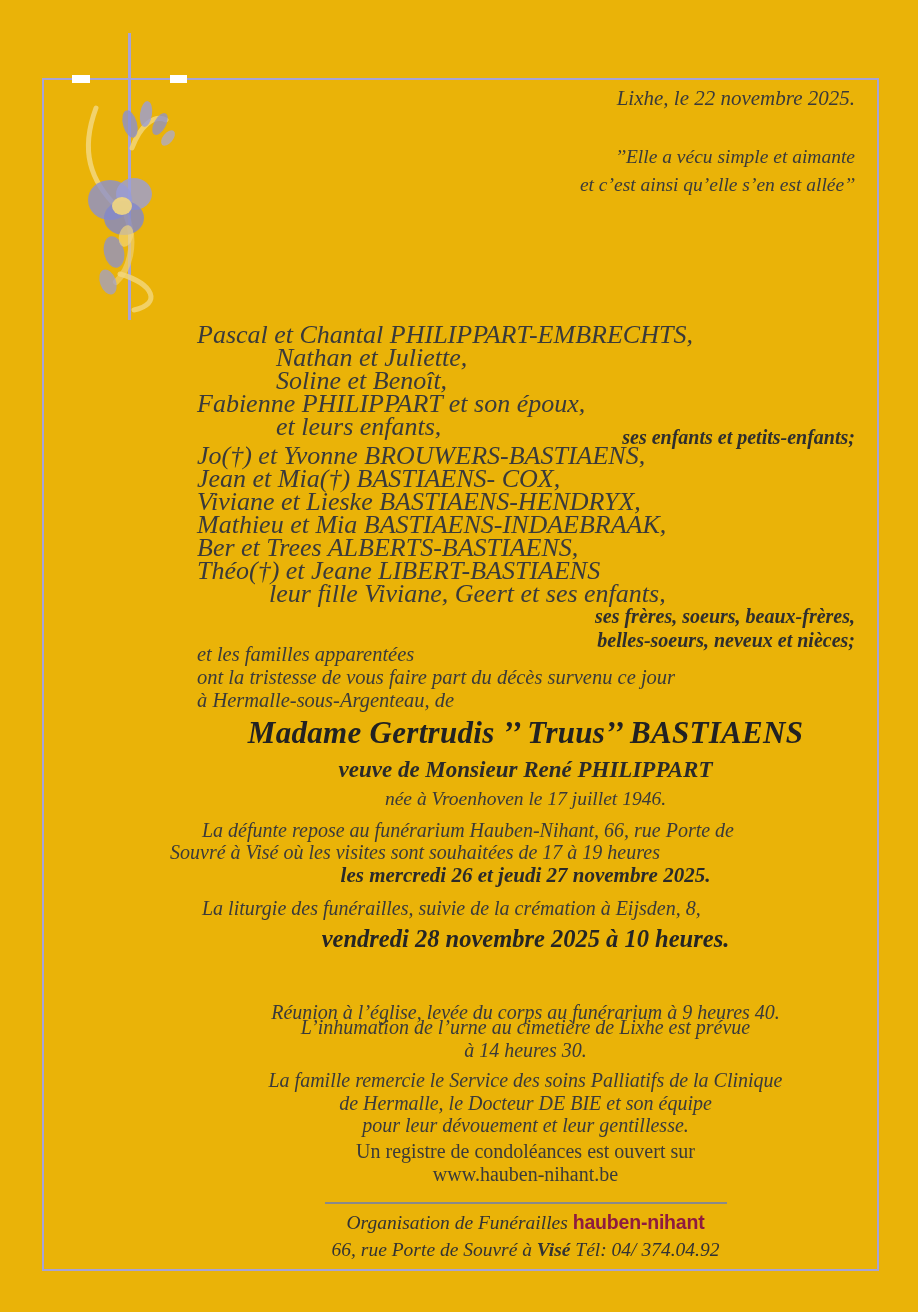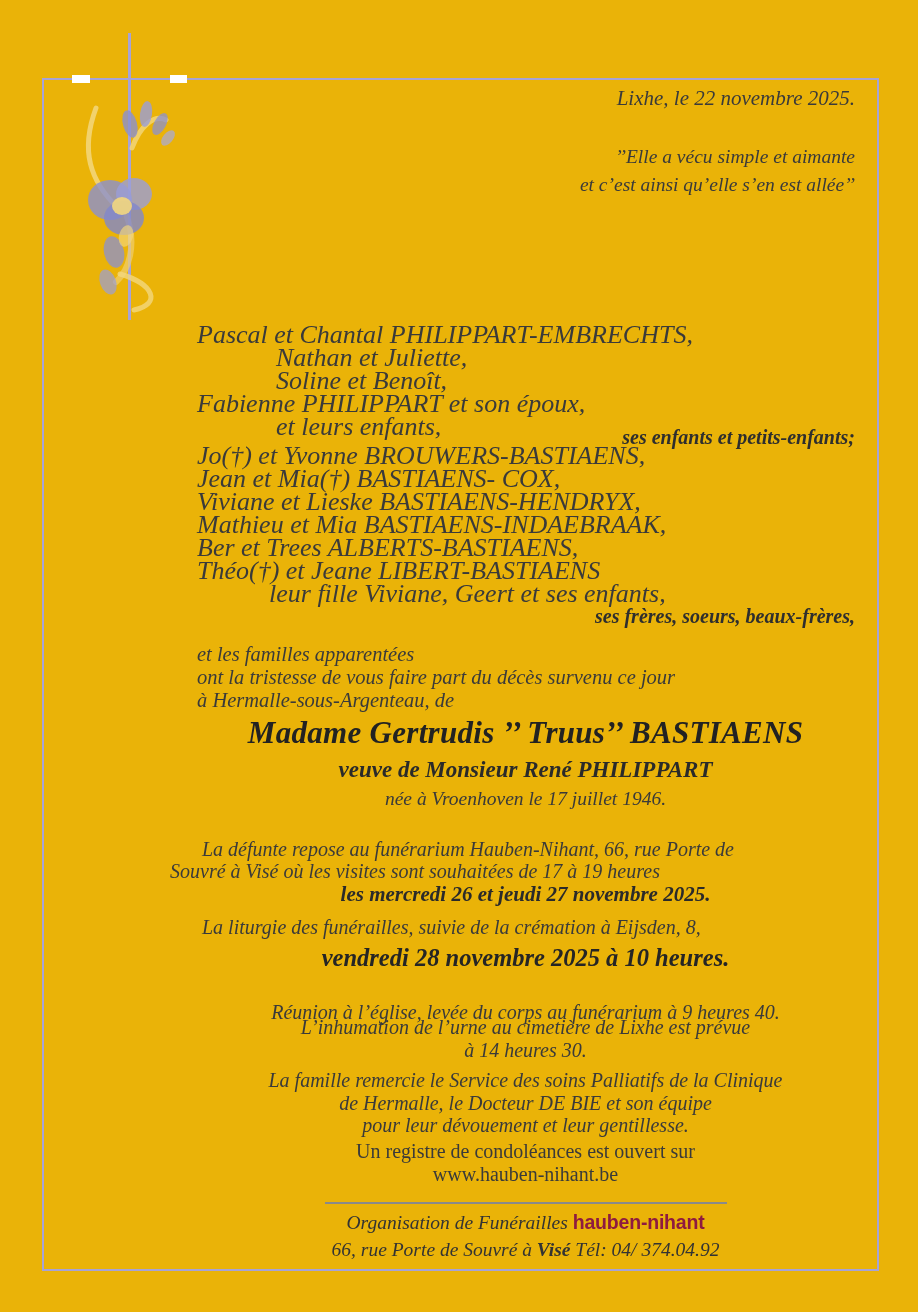--- a/index.html
+++ b/index.html
@@ -40,21 +40,21 @@
   .label1{top:425px;}
   .label2{top:604px;}
 
   .families-line{top:643px;font-size:20.5px;font-style:italic;padding-left:27px;box-sizing:border-box;}
   .announce{top:666px;font-size:20.5px;font-style:italic;line-height:22.5px;padding-left:27px;box-sizing:border-box;}
 
   .deceased-name{top:715px;font-size:31px;font-weight:bold;font-style:italic;color:#222;letter-spacing:.3px;}
   .widow{top:757px;font-size:23px;font-weight:bold;font-style:italic;color:#2a2a2a;}
   .birth{top:788px;font-size:19.5px;font-style:italic;}
 
-  .para{font-size:20px;font-style:italic;line-height:22px;margin-top:19px;}
+  .para{font-size:20px;font-style:italic;line-height:22px;}
   .visitation{top:819px;}
   .ceremony{top:897px;}
   .pind{text-indent:32px;}
   .bold-date{font-weight:bold;font-size:21px;text-align:center;margin-top:1px;color:#2a2a2a;}
   .big-date{font-weight:bold;font-style:italic;font-size:24.5px;text-align:center;margin-top:9px;color:#252525;}
 
   .meeting{top:985px;font-size:20px;font-style:italic;margin-top:16px;}
   .burial{top:1016px;font-size:20px;font-style:italic;line-height:22.5px;text-align:center;}
   .thanks{top:1069px;font-size:20px;font-style:italic;line-height:22.5px;}
   .condolences{top:1140px;font-size:20px;line-height:23px;}
@@ -115,20 +115,21 @@
     <div>Jean et Mia(†) BASTIAENS- COX,</div>
     <div>Viviane et Lieske BASTIAENS-HENDRYX,</div>
     <div>Mathieu et Mia BASTIAENS-INDAEBRAAK,</div>
     <div>Ber et Trees ALBERTS-BASTIAENS,</div>
     <div>Théo(†) et Jeane LIBERT-BASTIAENS</div>
     <div class="ind2">leur fille Viviane, Geert et ses enfants,</div>
   </div>
 
   <div class="sec rel-label label2 right">
     <div>ses frères, soeurs, beaux-frères,</div>
+    <div>belles-soeurs, neveux et nièces;</div>
   </div>
 
   <div class="sec families-line">et les familles apparentées</div>
 
   <div class="sec announce">
     <div>ont la tristesse de vous faire part du décès survenu ce jour</div>
     <div>à Hermalle-sous-Argenteau, de</div>
   </div>
 
   <div class="sec deceased-name center">Madame Gertrudis ’’ Truus’’ BASTIAENS</div>

